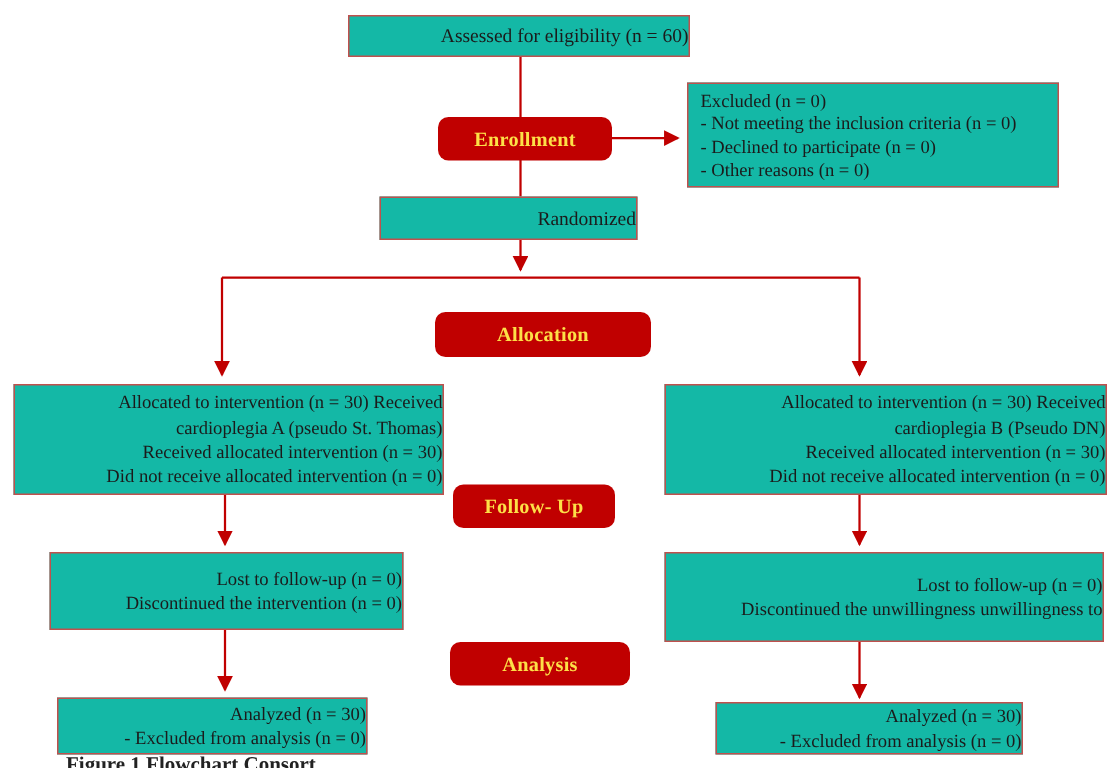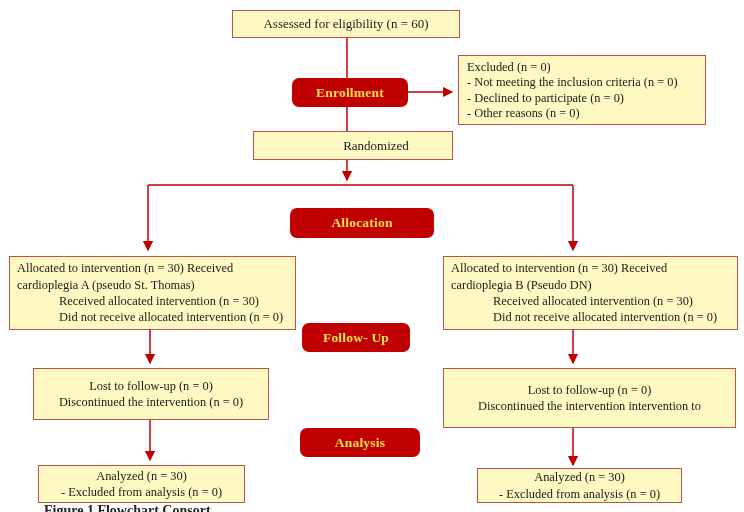--- a/index.html
+++ b/index.html
@@ -1,20 +1,20 @@
 <!DOCTYPE html>
 <html><head>
 <meta charset="utf-8">
 <style>
   html,body{margin:0;padding:0;background:#fff;}
   .page{position:relative;width:744px;height:512px;background:#ffffff;overflow:hidden;
         font-family:"Liberation Serif","DejaVu Serif",serif;color:#1b1b1b;}
   .arrows{position:absolute;left:0;top:0;width:744px;height:512px;z-index:0;pointer-events:none;}
-  .pinkbox{position:absolute;background:#fef9c3;border:1.3px solid #c0504d;box-sizing:border-box;z-index:1;
-           font-size:12.4px;line-height:16px;}
+  .pinkbox{position:absolute;background:#14b8a6;border:1.3px solid #c0504d;box-sizing:border-box;z-index:1;
+           font-size:12.4px;line-height:16px;align-items:flex-end;}
   .vcenter{display:flex;flex-direction:column;justify-content:center;}
   .tcenter{text-align:center;}
   .badge{position:absolute;background:#c00000;border-radius:7px;color:#fde047;font-weight:bold;
          font-size:13.5px;display:flex;align-items:center;justify-content:center;z-index:2;
          box-sizing:border-box;letter-spacing:.2px;}
   .line{white-space:nowrap;}
   .indent1{padding-left:7px;}
   .indent2{padding-left:49px;}
   .pad{padding:4px 8px;}
   .caption{position:absolute;left:44px;top:503px;font-weight:bold;font-size:14px;color:#222;z-index:1;}
@@ -52,21 +52,21 @@
     <span>Enrollment</span>
   </div>
 
   <div class="pinkbox pad" style="left:458px;top:55px;width:248px;height:70px;line-height:15.4px;">
     <div class="line">Excluded (n = 0)</div>
     <div class="line">- Not meeting the inclusion criteria (n = 0)</div>
     <div class="line">- Declined to participate (n = 0)</div>
     <div class="line">- Other reasons (n = 0)</div>
   </div>
 
-  <div class="pinkbox vcenter tcenter" style="left:253px;top:131px;width:200px;height:29px;font-size:13px;padding-left:46px;">
+  <div class="pinkbox vcenter tcenter" style="left:253px;top:131px;width:172px;height:29px;font-size:13px;padding-left:46px;">
     <div class="line">Randomized</div>
   </div>
 
   <div class="badge" style="left:290px;top:208px;width:144px;height:30px;">
     <span>Allocation</span>
   </div>
 
   <div class="pinkbox vcenter" style="left:9px;top:256px;width:287px;height:74px;line-height:16.4px;">
     <div class="line indent1">Allocated to intervention (n = 30) Received</div>
     <div class="line indent1">cardioplegia A (pseudo St. Thomas)</div>
@@ -85,21 +85,21 @@
     <span>Follow- Up</span>
   </div>
 
   <div class="pinkbox vcenter tcenter" style="left:33px;top:368px;width:236px;height:52px;line-height:16.4px;">
     <div class="line">Lost to follow-up (n = 0)</div>
     <div class="line">Discontinued the intervention (n = 0)</div>
   </div>
 
   <div class="pinkbox vcenter tcenter" style="left:443px;top:368px;width:293px;height:60px;line-height:16.4px;">
     <div class="line">Lost to follow-up (n = 0)</div>
-    <div class="line">Discontinued the intervention intervention to</div>
+    <div class="line">Discontinued the unwillingness unwillingness to</div>
   </div>
 
   <div class="badge" style="left:300px;top:428px;width:120px;height:29px;">
     <span>Analysis</span>
   </div>
 
   <div class="pinkbox vcenter tcenter" style="left:38px;top:465px;width:207px;height:38px;line-height:16.4px;">
     <div class="line">Analyzed (n = 30)</div>
     <div class="line">- Excluded from analysis (n = 0)</div>
   </div>

